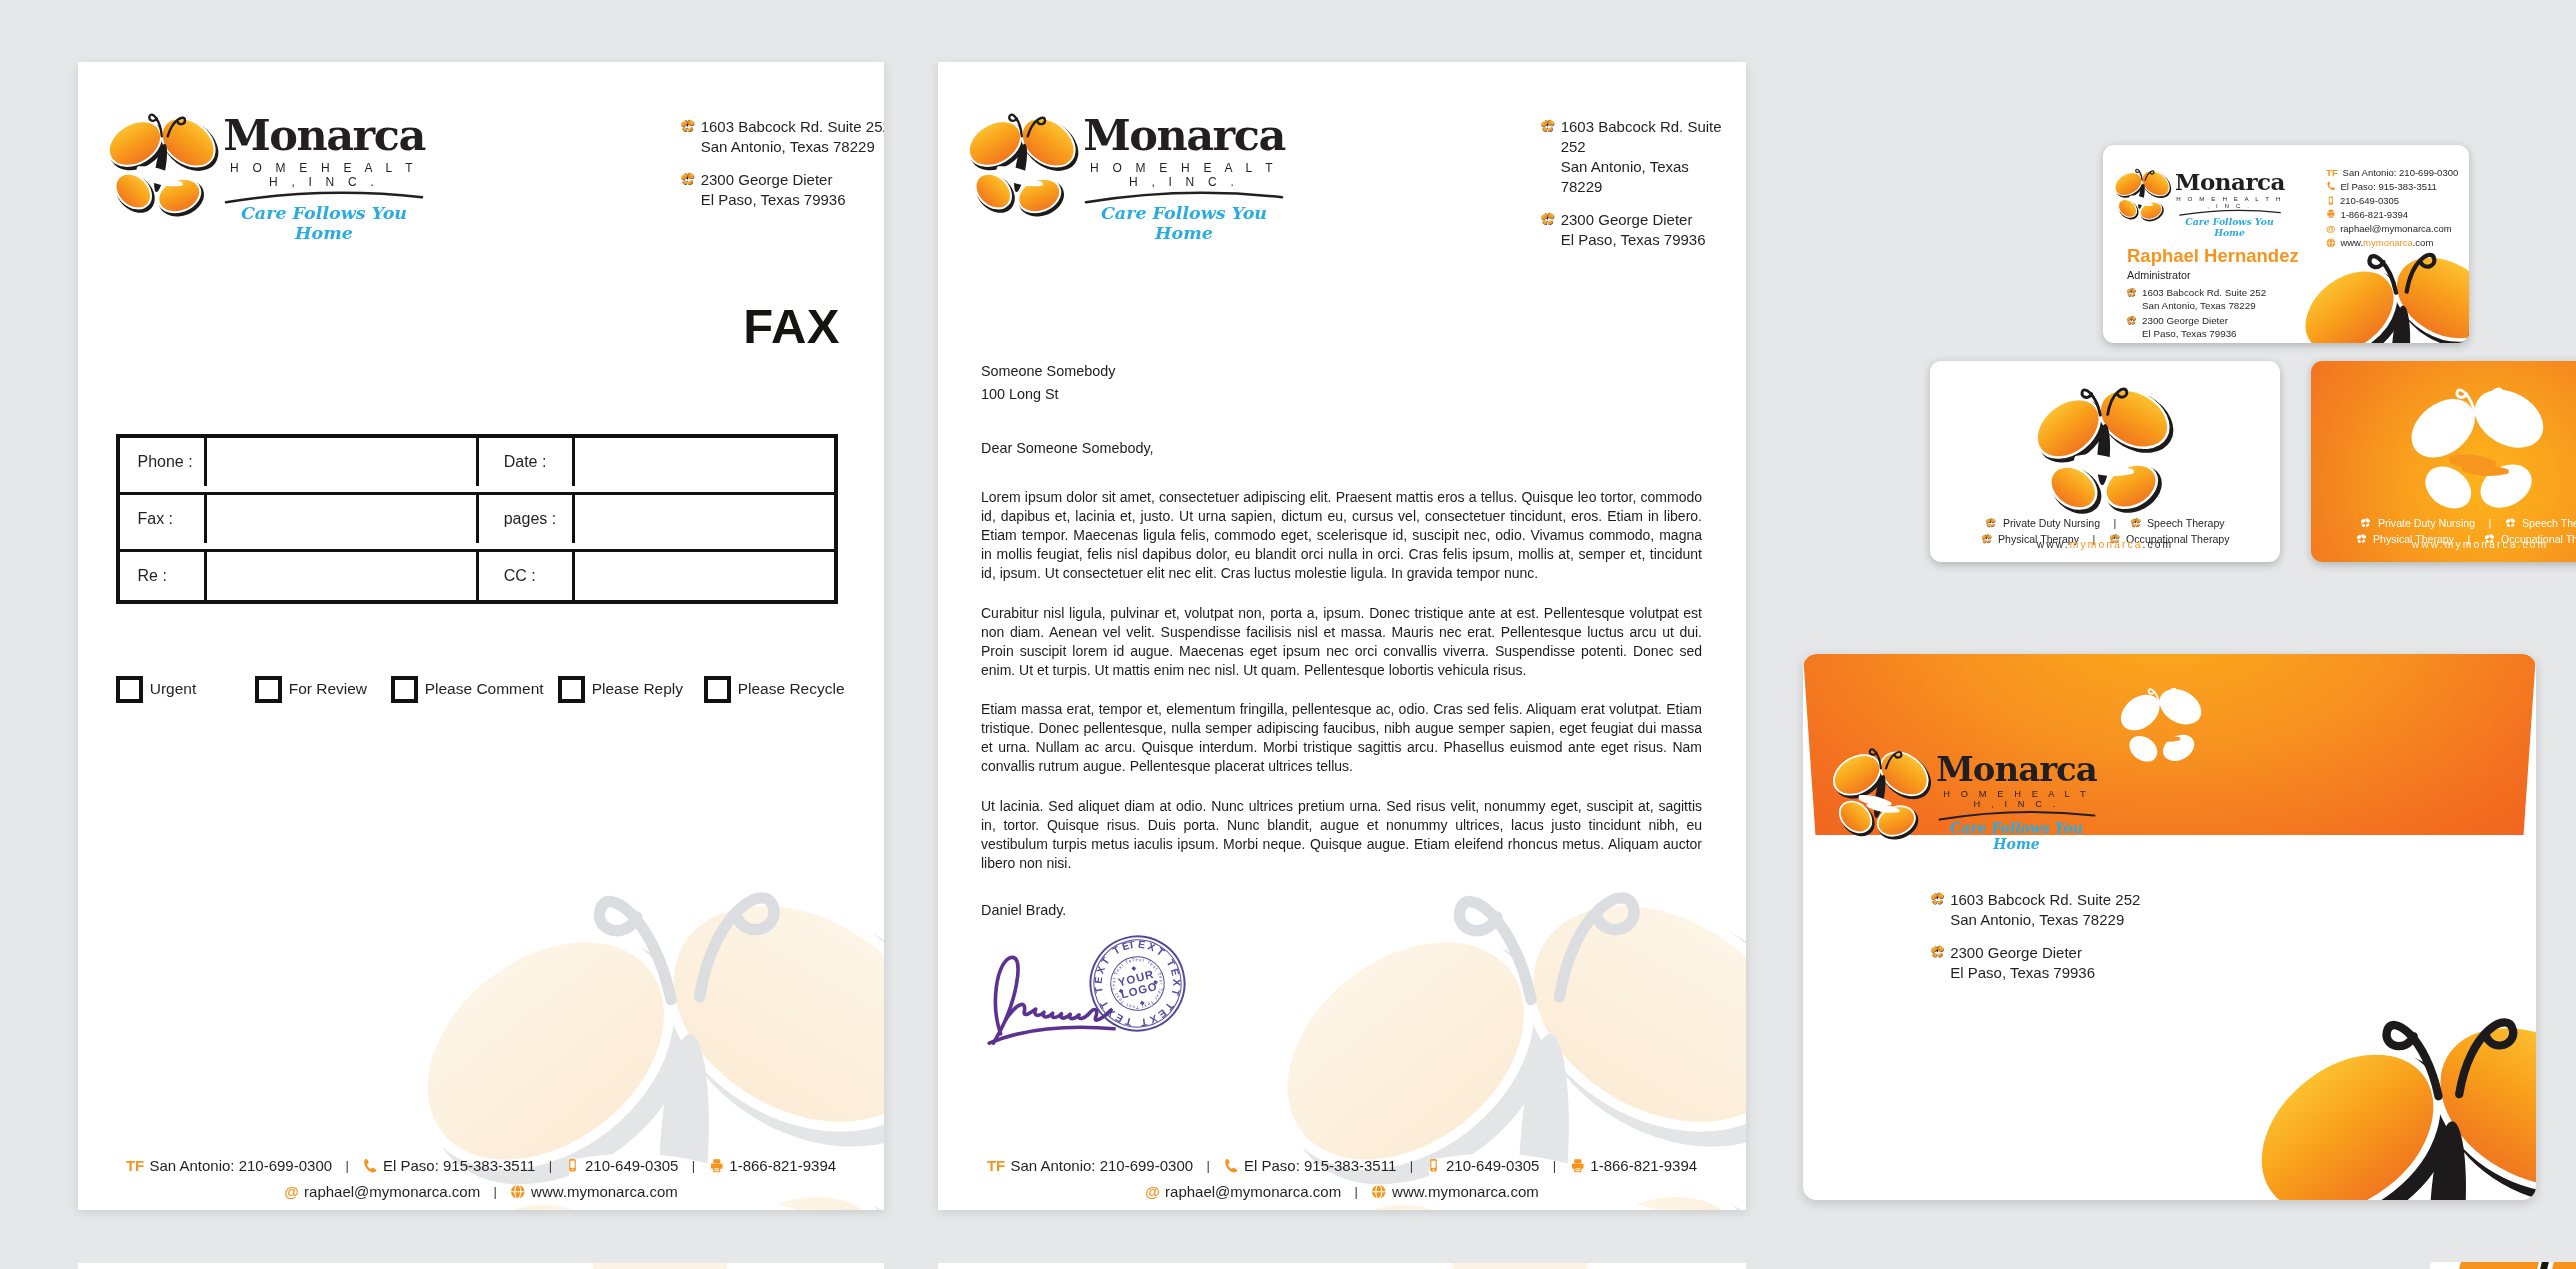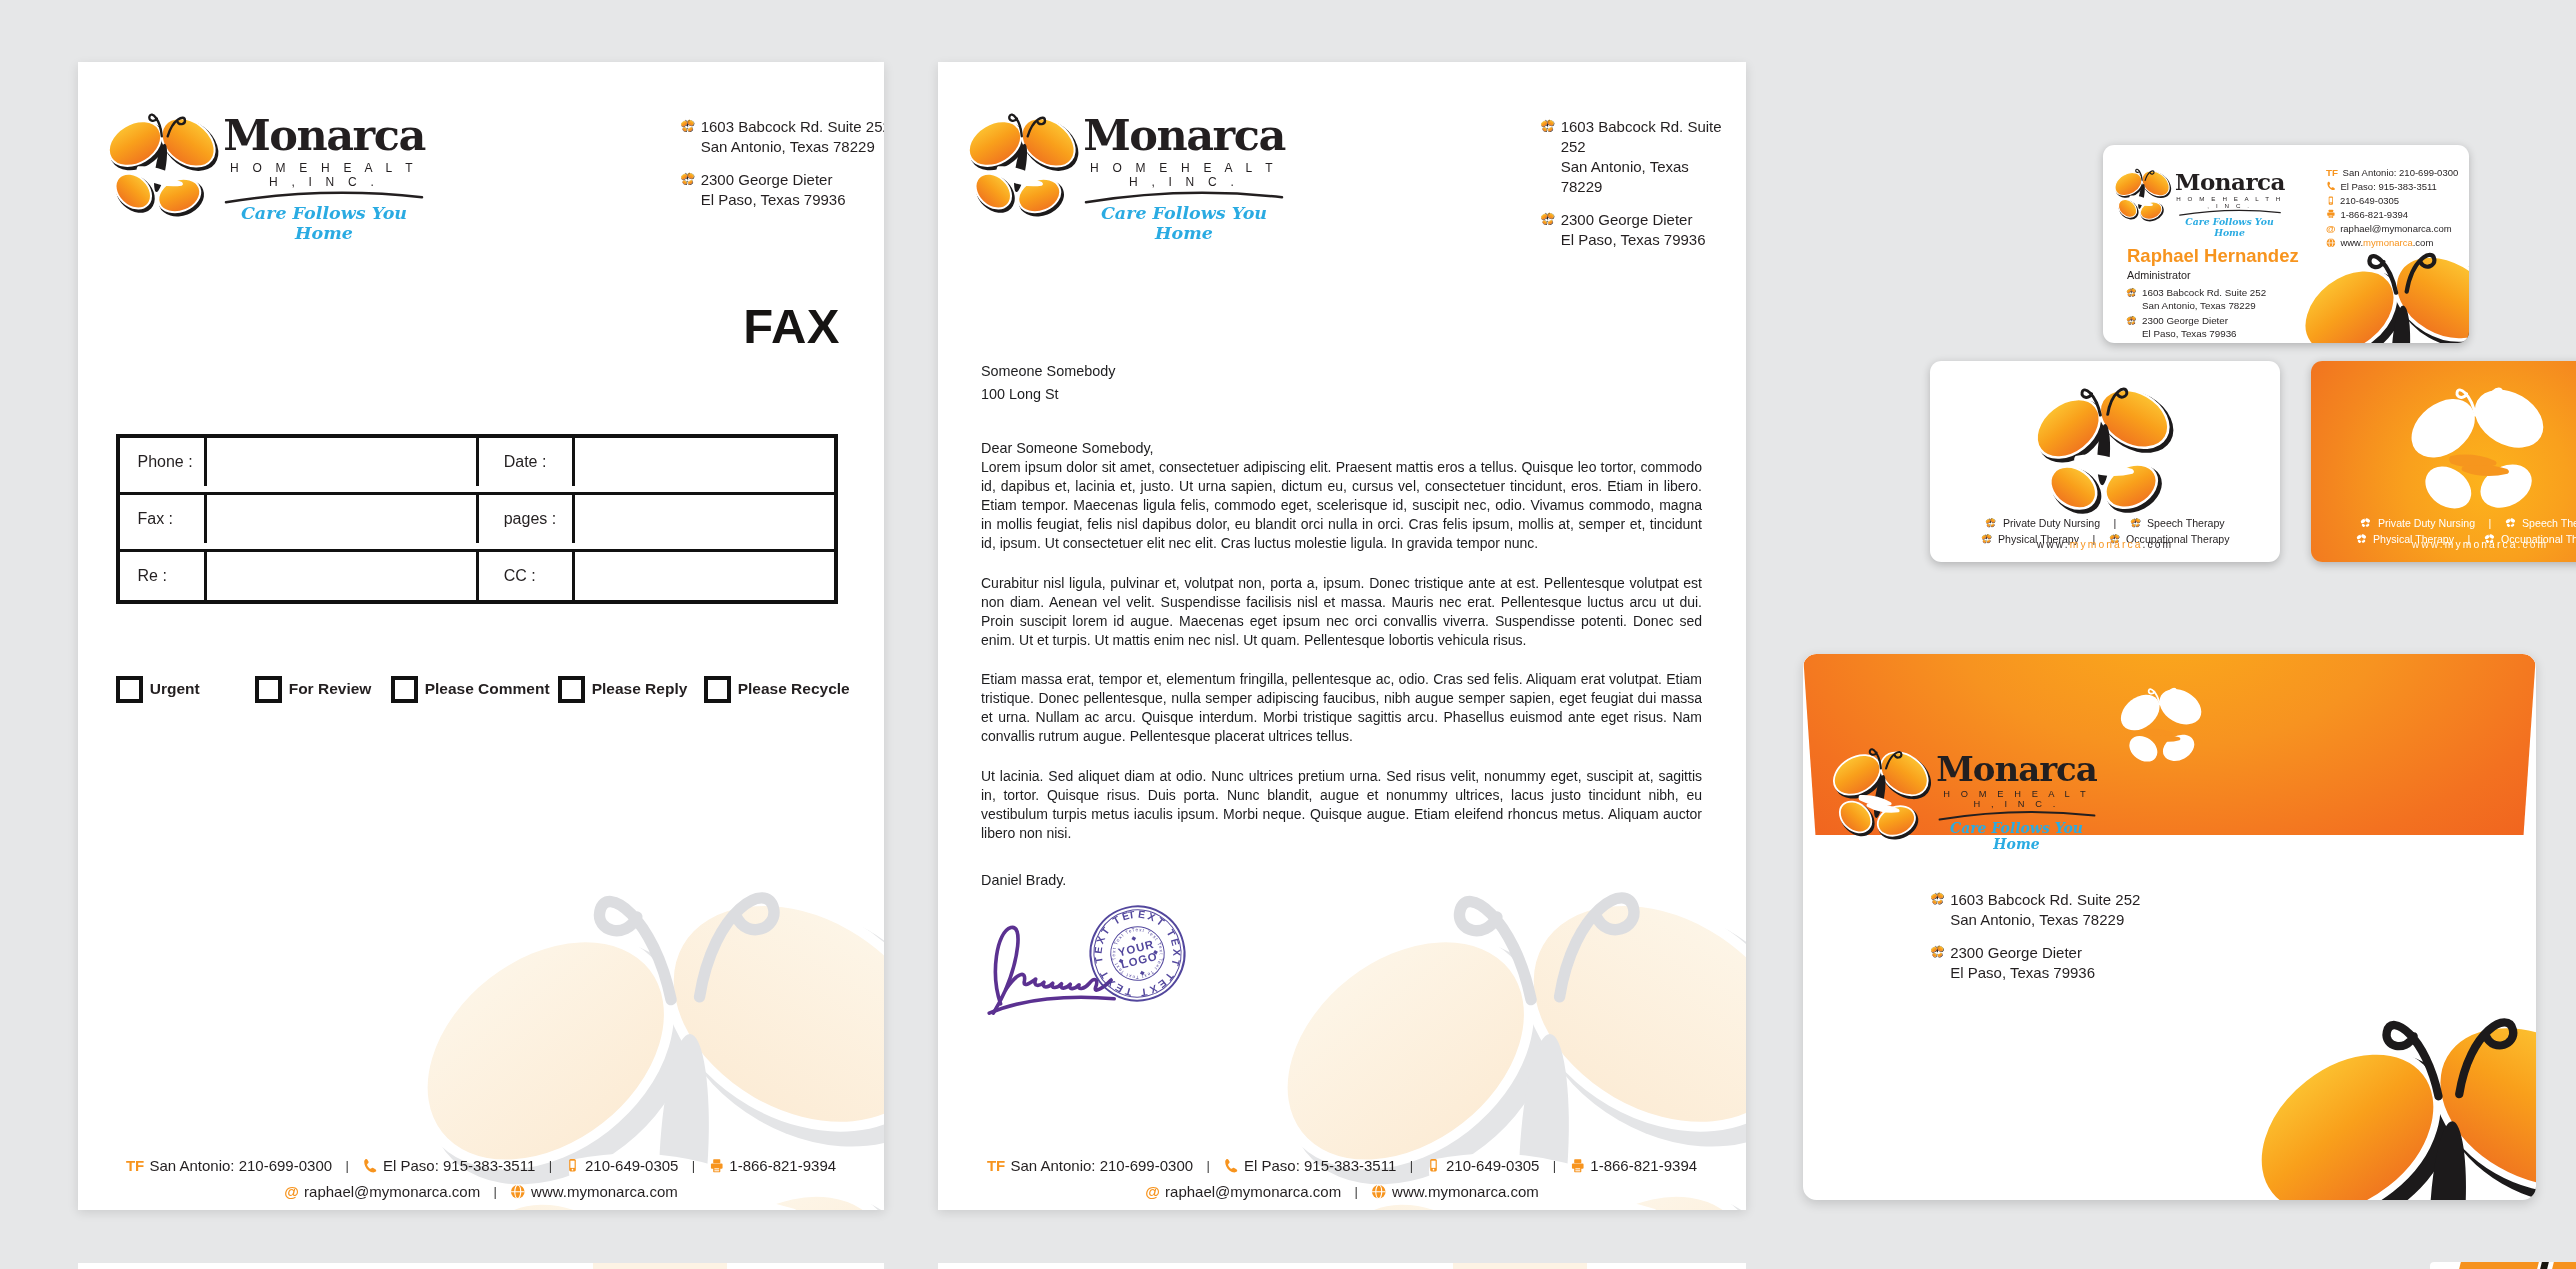--- a/index.html
+++ b/index.html
@@ -53,29 +53,29 @@
   .fax-table{left:38px;top:372px;width:722px;border:4.6px solid #111;background:#fff;box-sizing:border-box;}
   .frow{display:flex;height:48px;background:#fff;}
   .frow + .frow{border-top:3.6px solid #111;margin-top:6.2px;}
   .fcell{display:flex;align-items:center;box-sizing:border-box;}
   .flabel{width:87px;border-right:3.6px solid #111;padding-left:17.5px;font-size:16px;}
   .fval1{width:272px;border-right:3.6px solid #111;}
   .fspacer{width:7.2px;}
   .flabel2{width:89px;border-left:0;border-right:3.6px solid #111;padding-left:17.5px;font-size:16px;}
   .fval2{flex:1;}
   .fax-checks{left:38px;top:614px;width:722px;height:26px;}
-  .chk{position:absolute;display:flex;align-items:center;gap:7.2px;font-size:15.5px;white-space:nowrap;font-weight:bold;}
+  .chk{position:absolute;display:flex;align-items:center;gap:7.2px;font-size:15.5px;white-space:nowrap;}
   .chk-box{width:18.5px;height:18.5px;border:4.1px solid #111;background:#fff;}
 
   .wm{left:314px;top:757px;width:598px;height:629px;}
 
   
   .letter-body{left:43px;top:298px;width:721px;font-size:14px;line-height:19px;color:#1d1d1f;}
   .recip div{line-height:23px;font-size:14.4px;}
-  .salut{margin-top:33px;font-size:14.4px;}
+  .salut{margin-top:33px;margin-bottom:30px;font-size:14.4px;}
   .letter-body p{margin:0 0 20.6px 0;text-align:justify;}
   .closing{margin-top:26px;line-height:23px;font-size:14.4px;}
   .sigrow{position:relative;height:129px;margin-top:12.4px;}
   .sig-svg{position:absolute;left:0;top:8.2px;width:160px;height:111px;}
   .stamp-svg{position:absolute;left:107px;top:0;width:99px;height:99px;transform:rotate(-14deg);opacity:.95;}
 
   
   .card{position:absolute;border-radius:11.3px;box-shadow:0 2.6px 8.2px rgba(0,0,0,.22);overflow:hidden;}
   #card-front{left:2103px;top:145px;width:366px;height:198px;background:#fff;}
   .cf-bf{left:8.2px;top:15.5px;width:63px;height:67px;}

